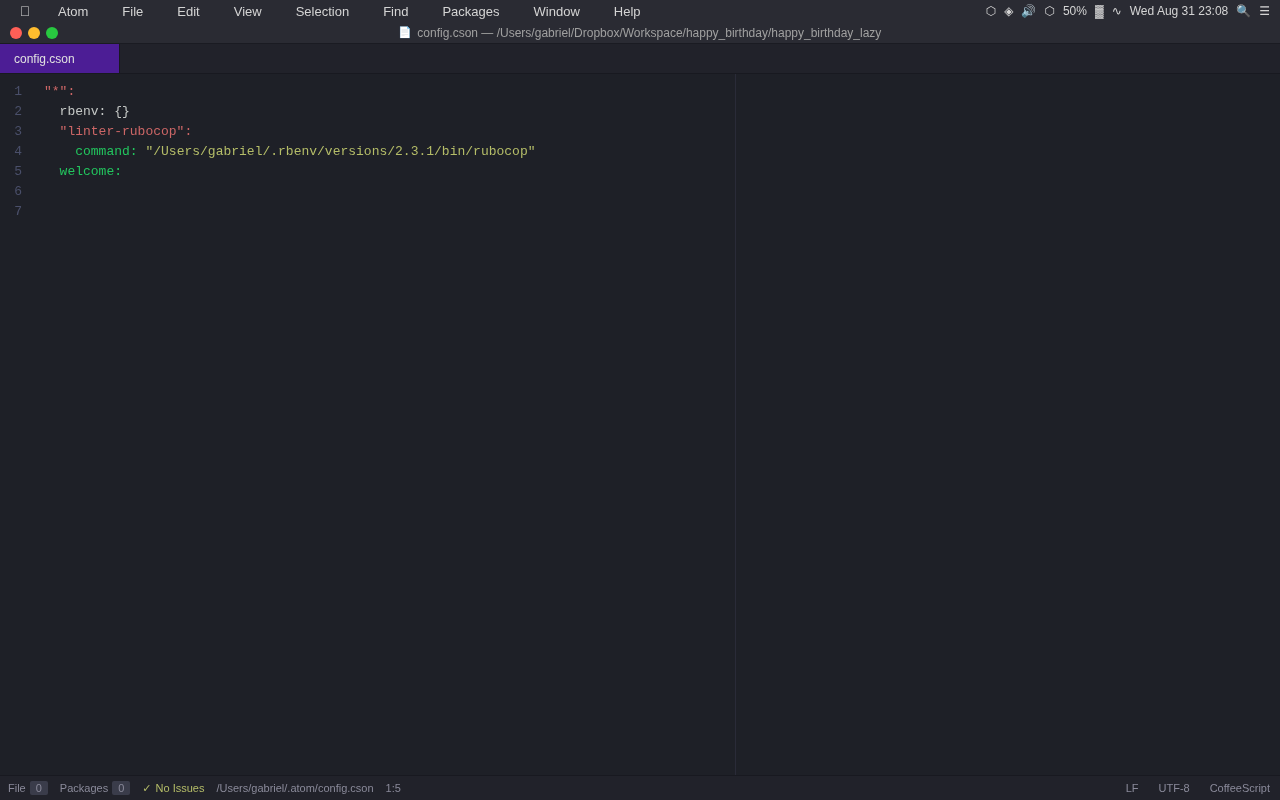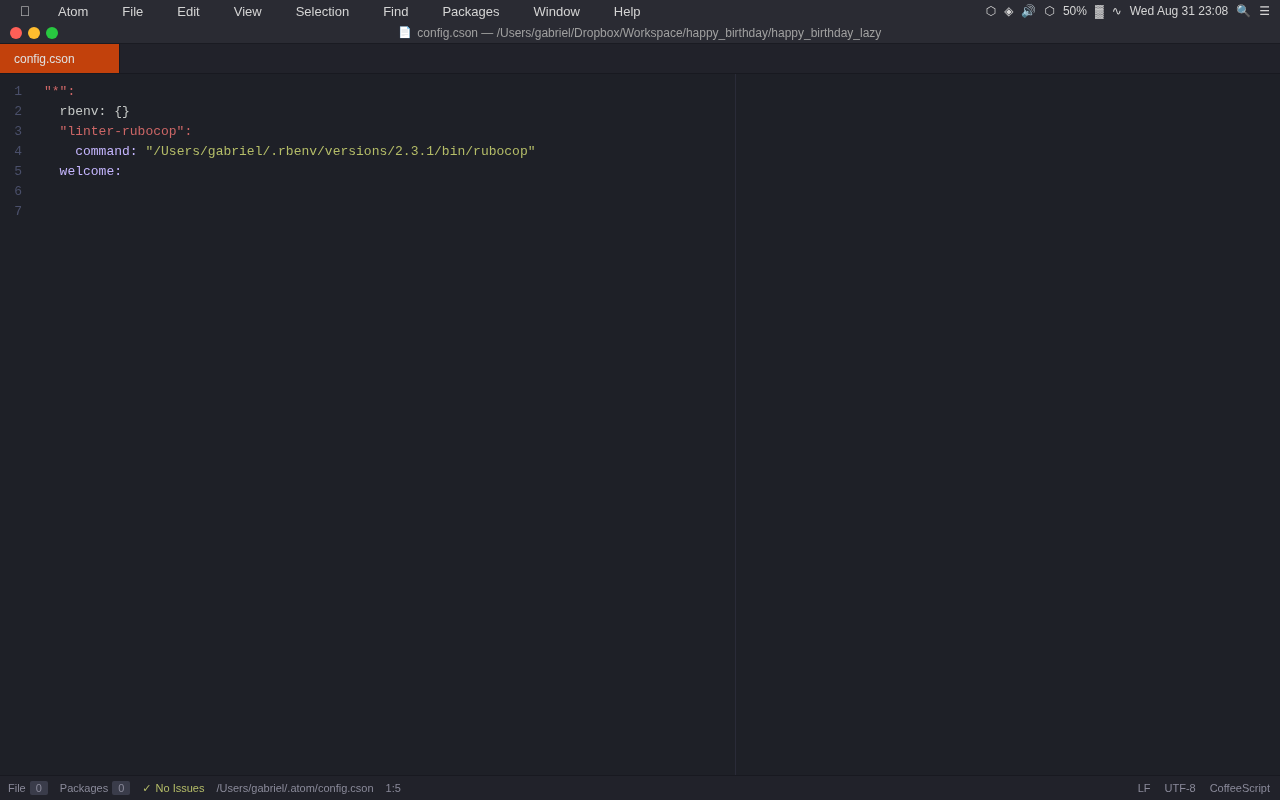--- a/index.html
+++ b/index.html
@@ -123,21 +123,21 @@
       align-items: center;
       font-size: 12px;
       color: #c0c0c0;
       background: #2d2f3a;
       border-right: 1px solid #181920;
       cursor: default;
       min-width: 120px;
     }
 
     .tab.active {
-      background: #c2410c;
+      background: #4c1d95;
       color: #e0e0e0;
       border-top: 1px solid #5a7dc8;
     }
 
     
     .editor-container {
       display: flex;
       width: 100%;
       height: calc(800px - 22px - 22px - 30px - 25px);
       background: #1e2027;
@@ -179,21 +179,21 @@
       display: flex;
       align-items: center;
       padding-left: 4px;
       white-space: pre;
     }
 
     
     .c-key { color: #cc6666; }        
     .c-string { color: #b5bd68; }       
     .c-colon { color: #c5c8c6; }      
-    .c-property { color: #c4b5fd; }       
+    .c-property { color: #22c55e; }       
 
     
     .divider-line {
       position: absolute;
       left: 735px;
       top: 74px;
       width: 1px;
       height: calc(800px - 74px - 25px);
       background: #2a2b38;
     }
@@ -229,21 +229,21 @@
       background: #3a3c4a;
       padding: 1px 6px;
       border-radius: 2px;
       font-size: 11px;
     }
 
     .status-right {
       margin-left: auto;
       display: flex;
       align-items: center;
-      gap: 14px;
+      gap: 20px;
       padding-right: 10px;
     }
 
     .no-issues {
       color: #b5bd68;
       display: flex;
       align-items: center;
       gap: 4px;
     }
 

